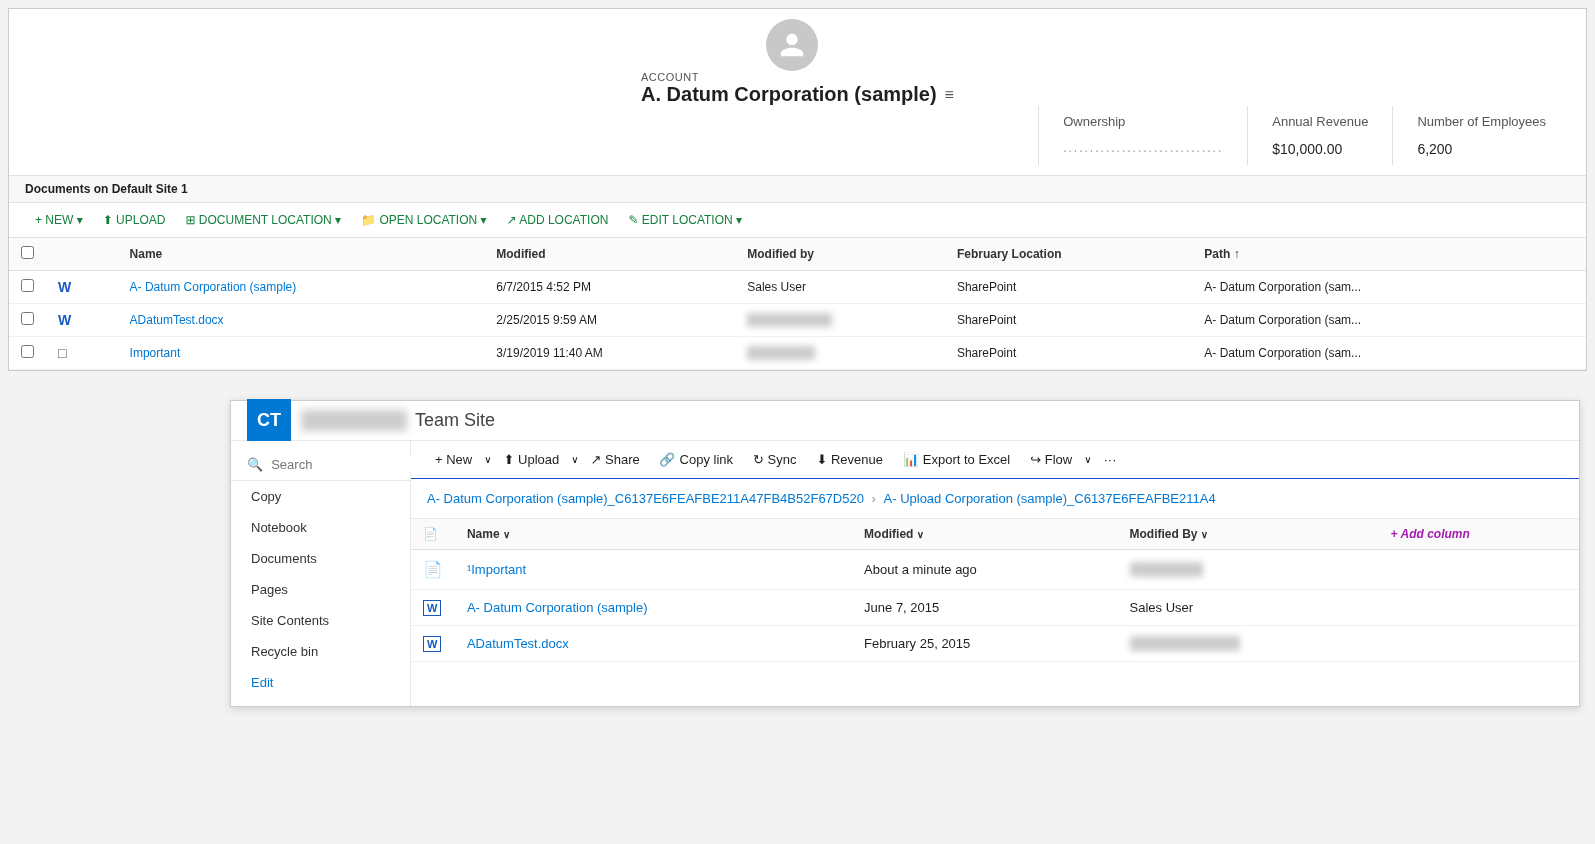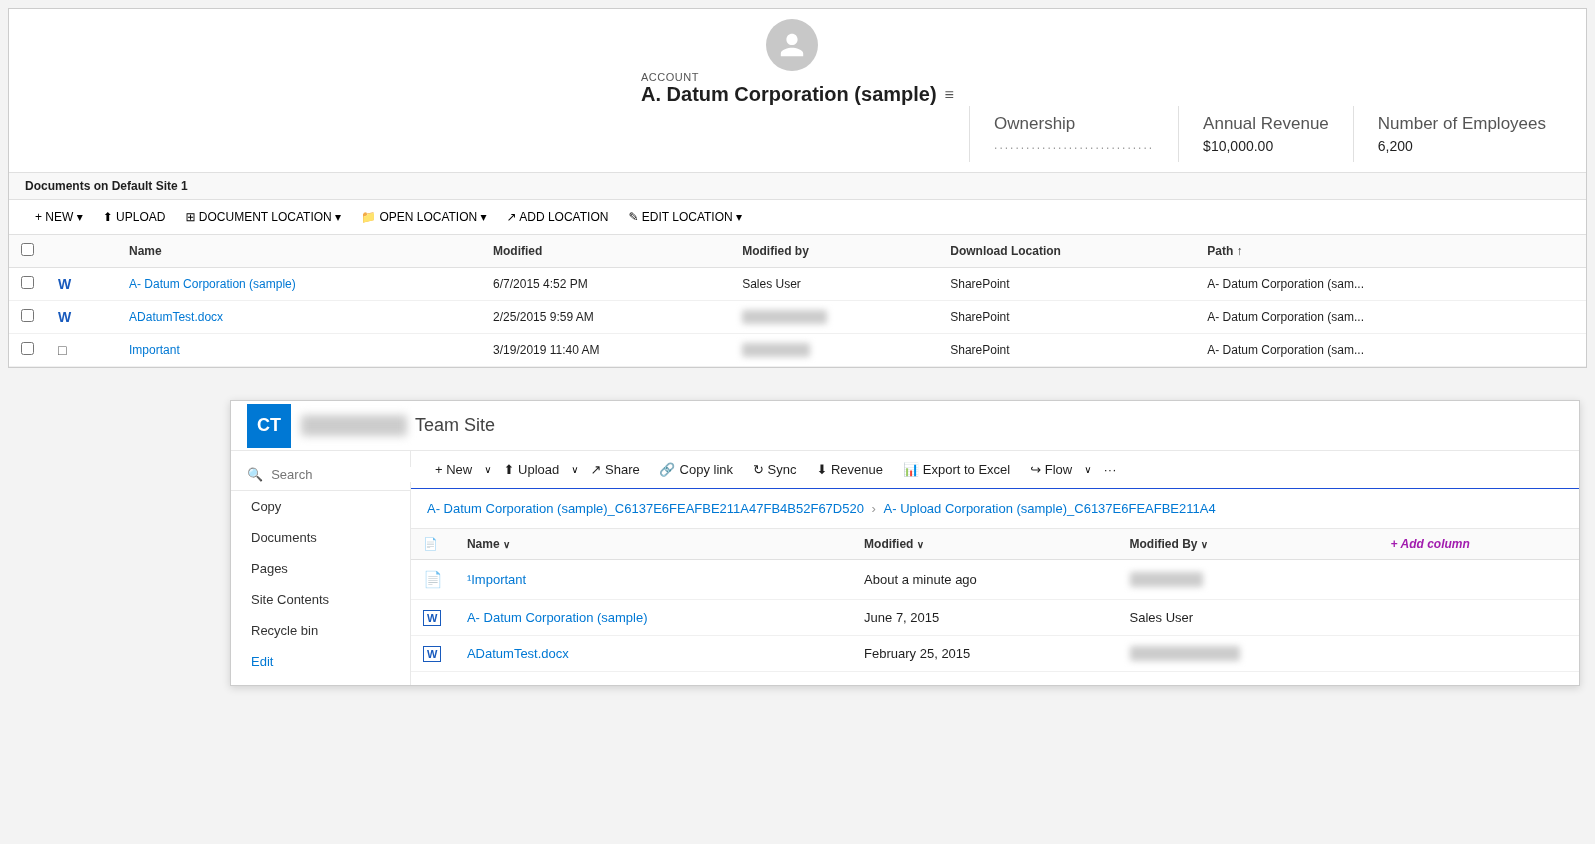--- a/index.html
+++ b/index.html
@@ -79,23 +79,23 @@
       margin-left: auto;
     }
 
     .stat-item {
       padding: 8px 24px;
       border-left: 1px solid #e0e0e0;
       min-width: 130px;
     }
 
     .stat-label {
-      font-size: 17px;
+      font-size: 13px;
       color: #555;
-      margin-bottom: 4px;
+      margin-bottom: 12px;
     }
 
     .stat-value {
       font-size: 14px;
       color: #1f1f1f;
       font-weight: 500;
     }
 
     .stat-value.dotted {
       letter-spacing: 2px;
@@ -152,21 +152,21 @@
       border-bottom: 1px solid #e0e0e0;
       background: #fff;
     }
 
     .toolbar-btn {
       display: flex;
       align-items: center;
       gap: 4px;
       padding: 4px 10px;
       font-size: 12px;
-      color: #000000;
+      color: #15803d;
       cursor: pointer;
       border: none;
       background: transparent;
       white-space: nowrap;
     }
 
     
     .doc-table {
       width: 100%;
       border-collapse: collapse;
@@ -213,21 +213,21 @@
       border: 1px solid #ccc;
       box-shadow: 0 2px 8px rgba(0,0,0,0.15);
     }
 
     .sp-header {
       display: flex;
       align-items: center;
       padding: 8px 16px;
       background: #fff;
       border-bottom: 1px solid #e8e8e8;
-      height: 50px;
+      height: 40px;
     }
 
     .sp-logo {
       width: 44px;
       height: 44px;
       background: #0078d4;
       display: flex;
       align-items: center;
       justify-content: center;
       color: #fff;
@@ -431,21 +431,21 @@
   <table class="doc-table">
     <thead>
       <tr>
         <th class="checkbox-col">
           <input type="checkbox" style="">
         </th>
         <th></th>
         <th>Name</th>
         <th>Modified</th>
         <th>Modified by</th>
-        <th>Download Location</th>
+        <th>February Location</th>
         <th>Path ↑</th>
         <th></th>
       </tr>
     </thead>
     <tbody id="doc-table-body">
     <tr>
       <td class="checkbox-col">
         <input type="checkbox" style="">
       </td>
       <td>
@@ -513,20 +513,21 @@
   </div>
 
   <div class="sp-layout">
 
     <div class="sp-nav">
       <div class="sp-search">
         <span>🔍</span>
         <input type="text" placeholder="Search" style="">
       </div>
       <a class="sp-nav-item">Copy</a>
+      <a class="sp-nav-item">Notebook</a>
       <a class="sp-nav-item">Documents</a>
       <a class="sp-nav-item">Pages</a>
       <a class="sp-nav-item">Site Contents</a>
       <a class="sp-nav-item">Recycle bin</a>
       <a class="sp-nav-item edit">Edit</a>
     </div>
 
     <div class="sp-main">
 
       <div class="sp-toolbar">

